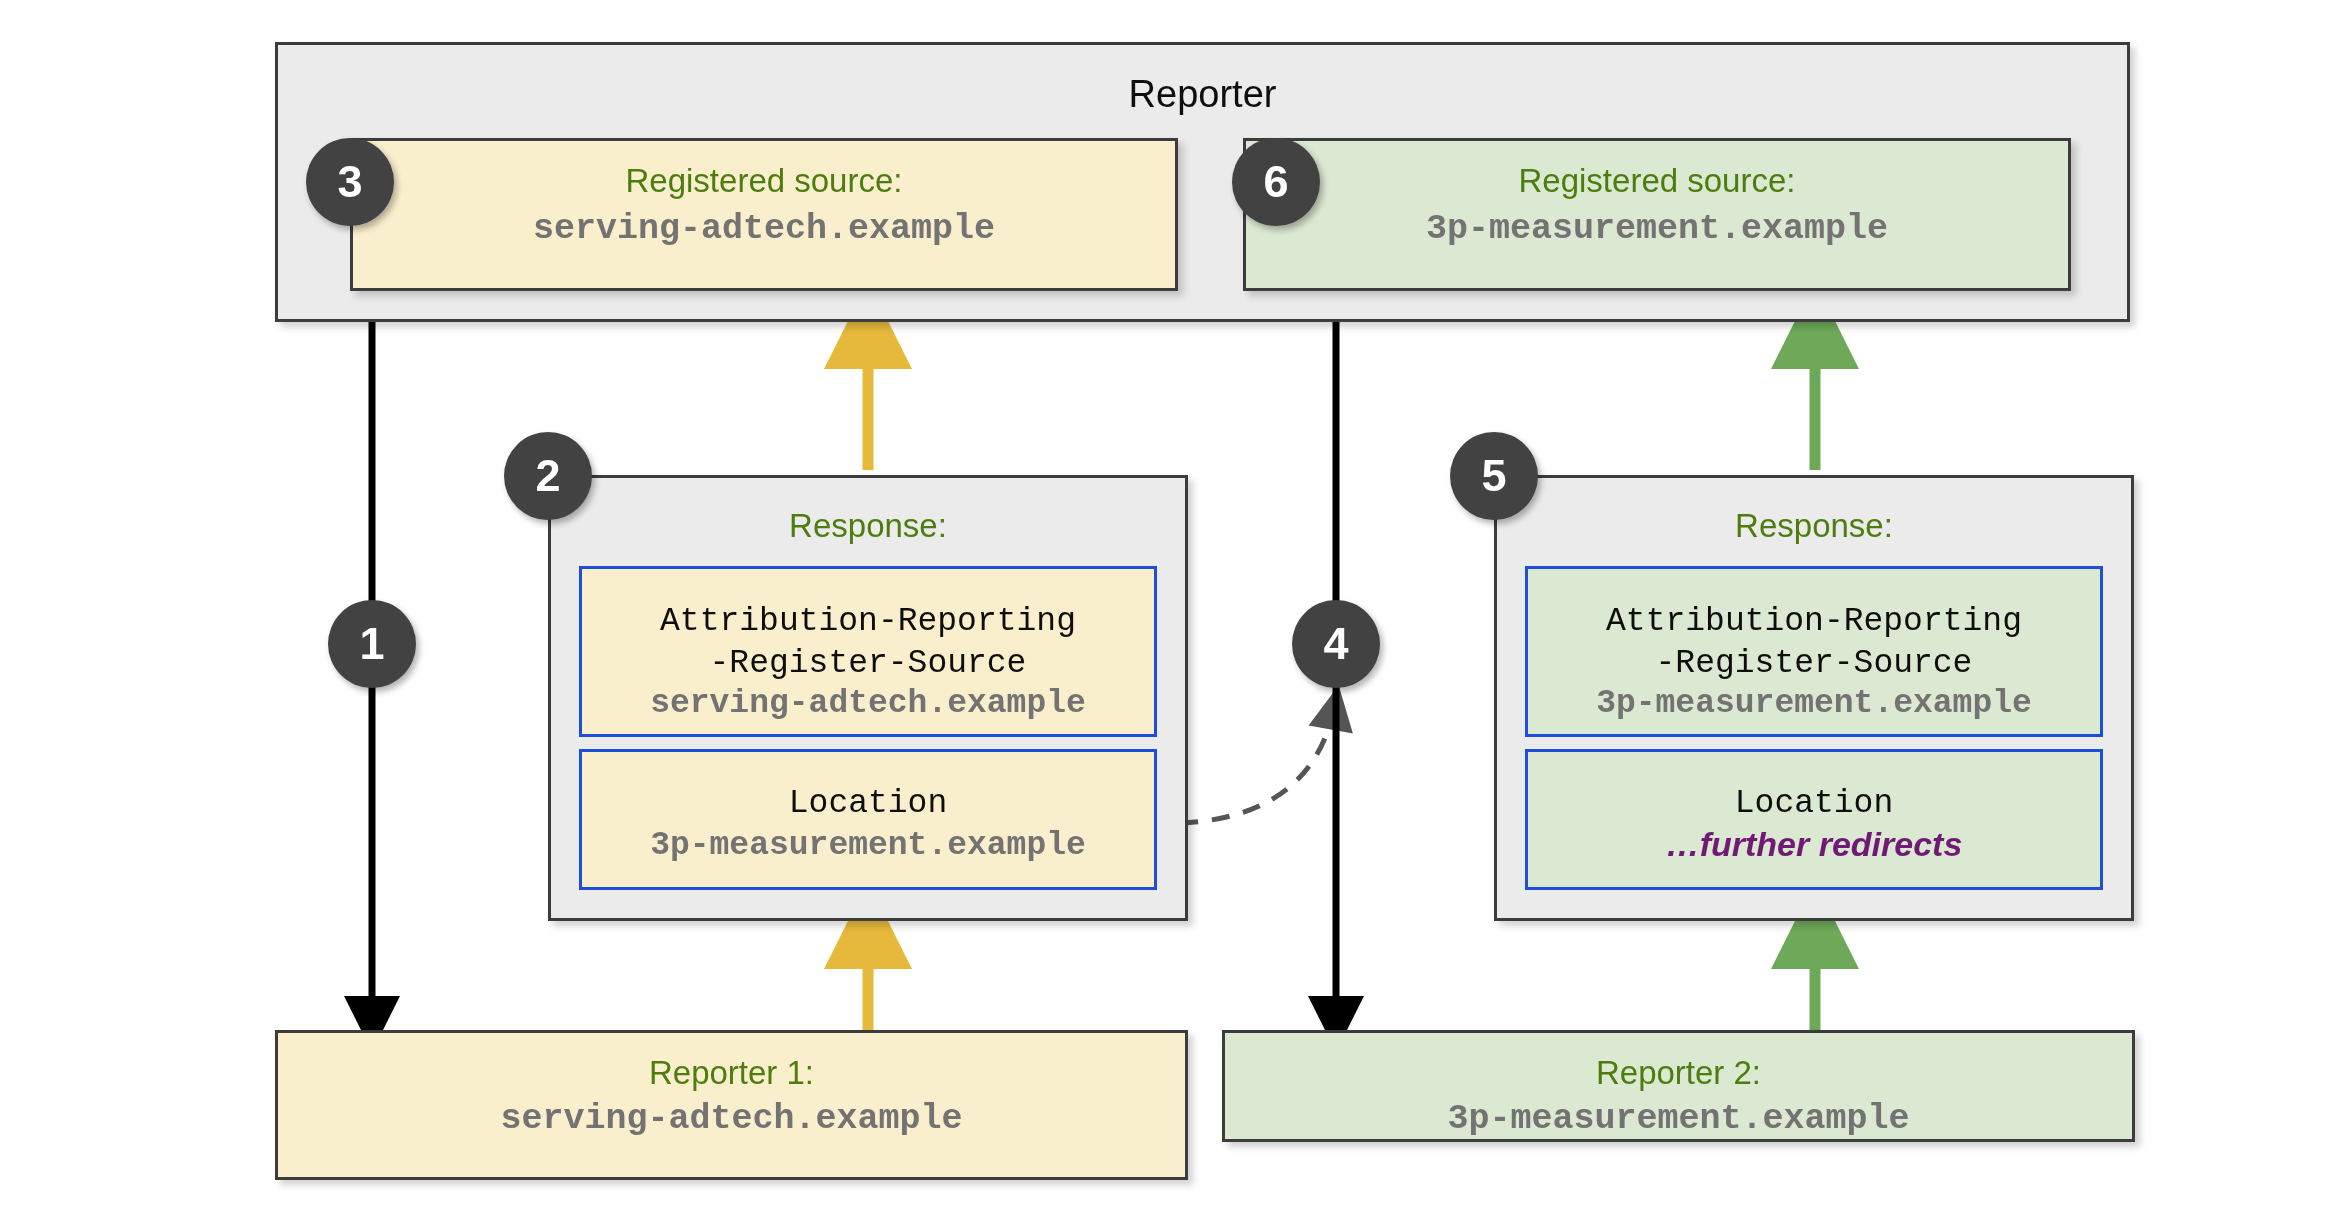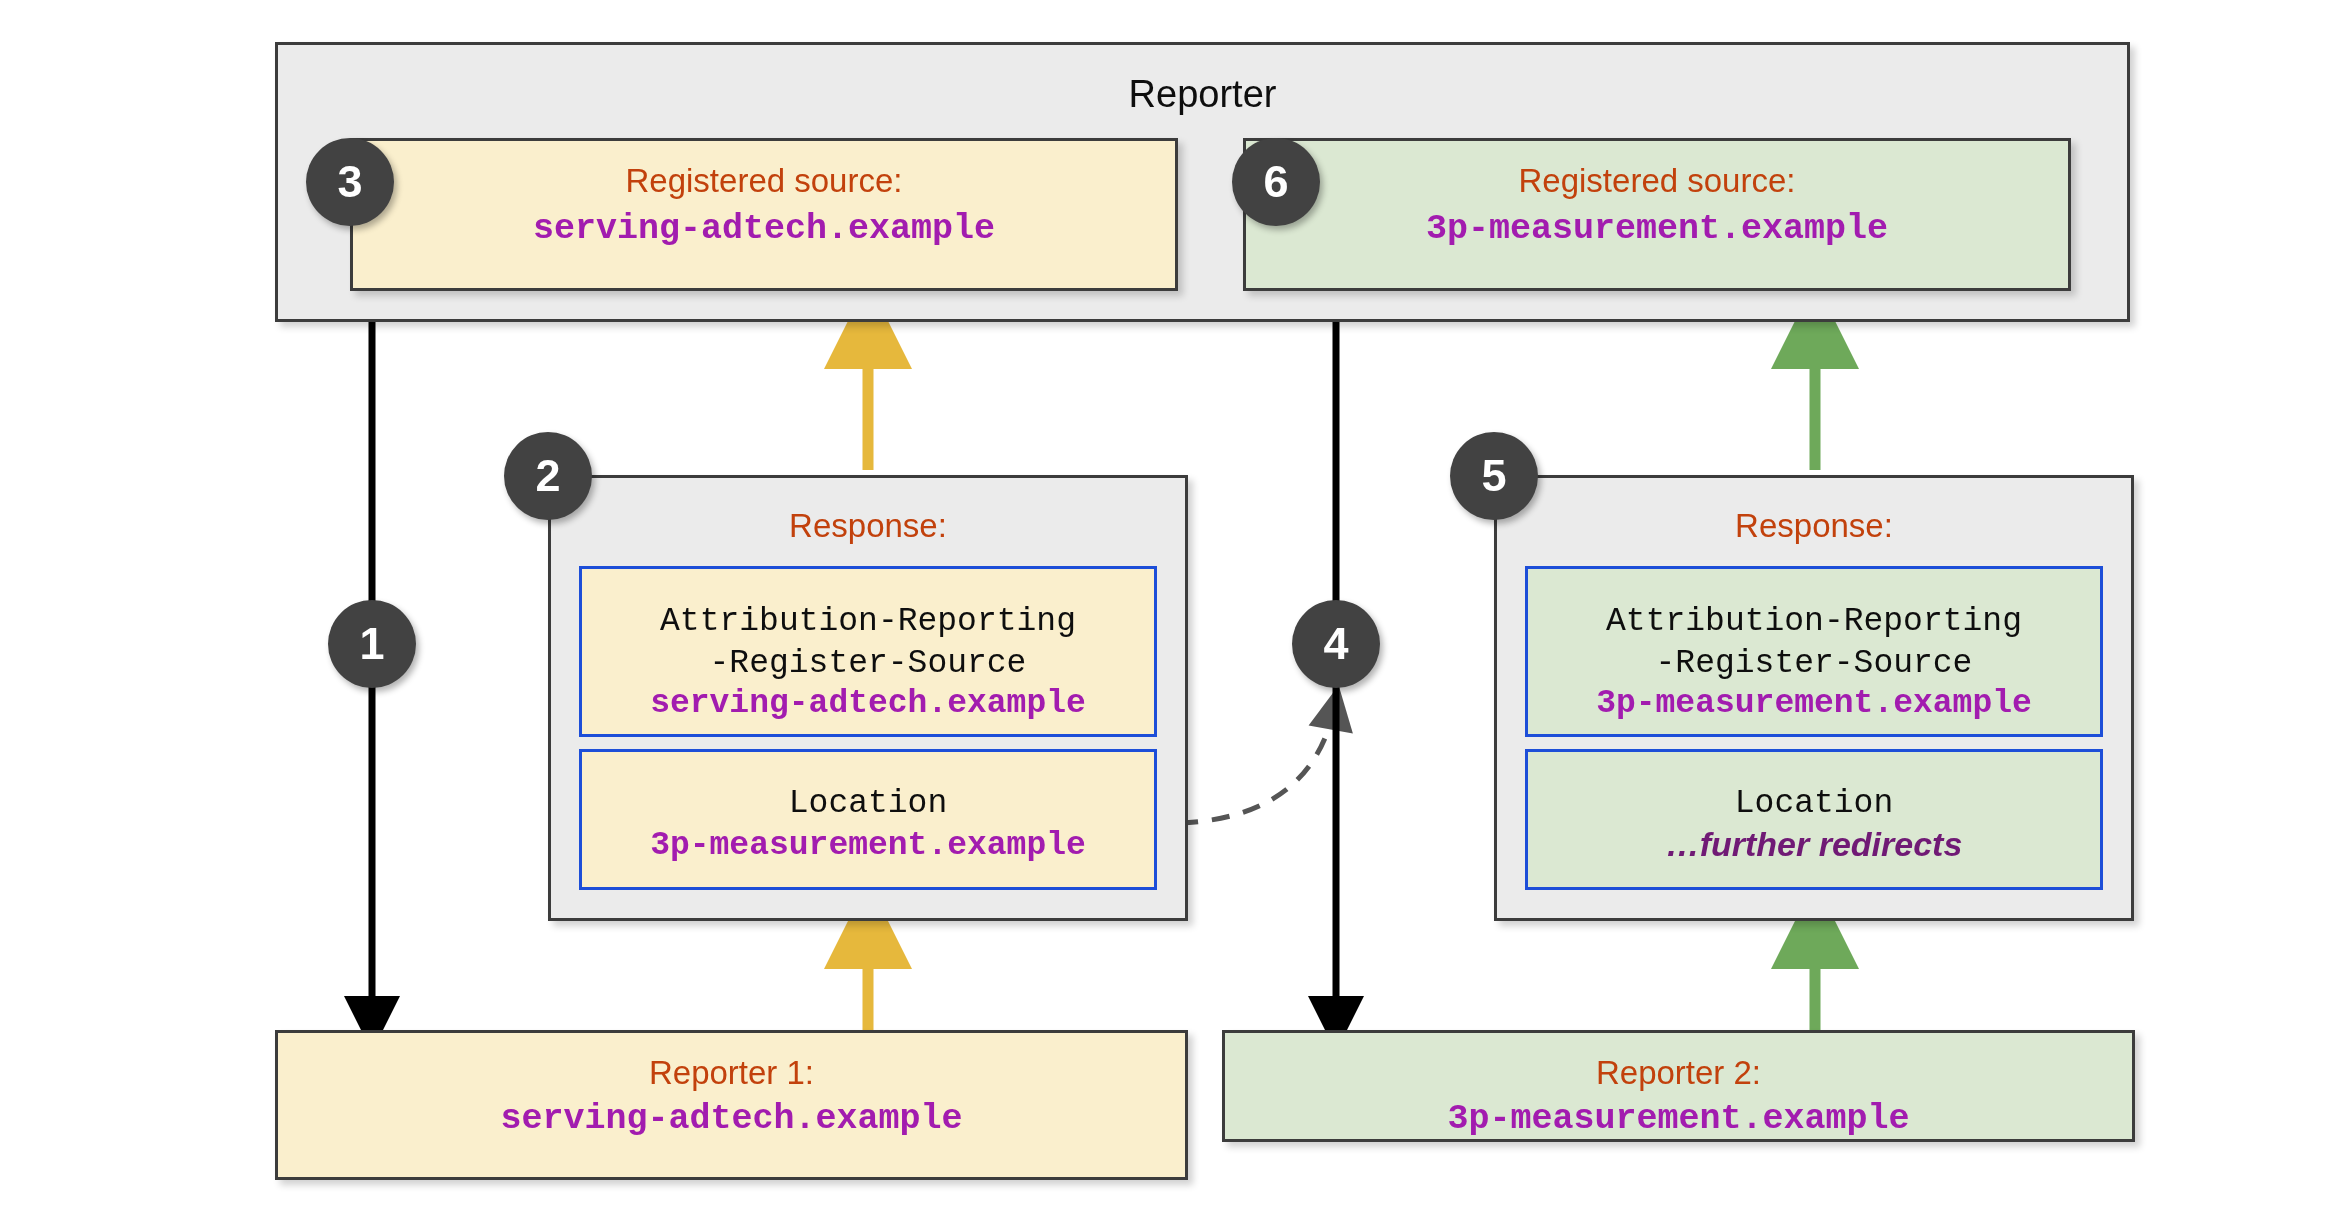--- a/index.html
+++ b/index.html
@@ -33,33 +33,33 @@
   .box-gray   { background: #ebebeb; }
   .box-yellow { background: #faefcd; }
   .box-green  { background: #dbe8d2; }
   .inner {
     position: absolute;
     box-sizing: border-box;
     border: 3px solid #1d4ed8;
   }
   .label-sans {
     font-family: "Liberation Sans", sans-serif;
-    color: #c2410c;
+    color: #4d7c0f;
     text-align: center;
     line-height: 1.24;
   }
   .label-mono {
     font-family: "Liberation Mono", "DejaVu Sans Mono", monospace;
     color: #0e0e0e;
     text-align: center;
     line-height: 1.28;
   }
   .domain {
     font-family: "Liberation Mono", "DejaVu Sans Mono", monospace;
-    color: #a21caf;
+    color: #737373;
     font-weight: bold;
     text-align: center;
     line-height: 1.28;
   }
   .redirect-note {
     font-family: "Liberation Sans", sans-serif;
     color: #701a75;
     font-weight: bold;
     font-style: italic;
     text-align: center;

